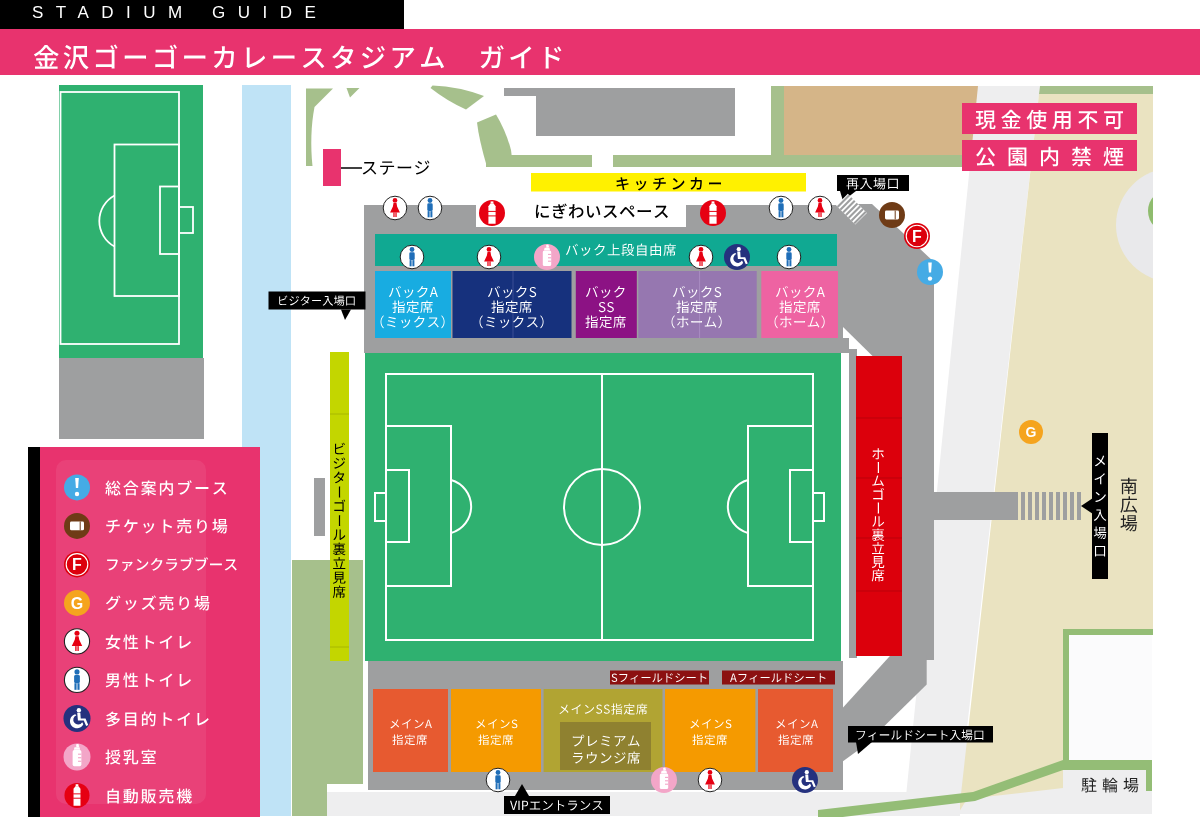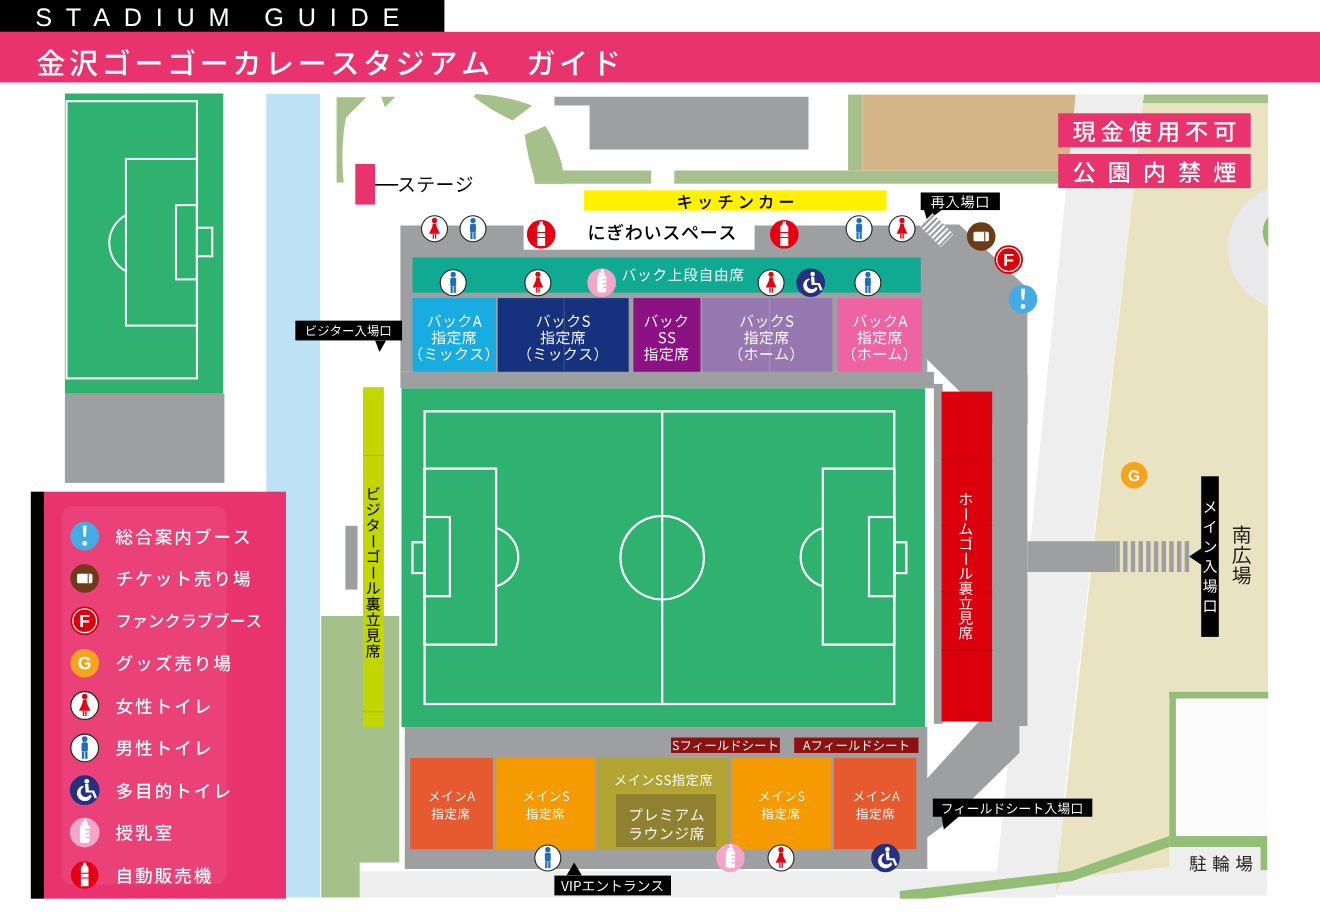--- a/index.html
+++ b/index.html
@@ -288,21 +288,21 @@
       <g transform="translate(77,756.9) scale(1.04)">
         <use href="#baby"></use>
       </g>
       <g transform="translate(77,795.4) scale(0.963)">
         <use href="#vend"></use>
       </g>
     </svg>
 
 <div style="position:absolute;left:0;top:0;width:404px;height:29px;background:#000"></div>
 
-<div style="position:absolute;left:32px;top:3px;width:400px;color:#fff;font-size:23px;font-weight:normal;letter-spacing:12.5px;font-family:'Liberation Sans',sans-serif">STADIUM GUIDE</div>
+<div style="position:absolute;left:32px;top:3px;width:400px;color:#fff;font-size:17px;font-weight:normal;letter-spacing:12.5px;font-family:'Liberation Sans',sans-serif">STADIUM GUIDE</div>
 
 <div style="position:absolute;left:0;top:29px;width:1200px;height:46px;background:#e8336e"></div>
 <svg style="position:absolute;left:105.0px;top:479.9px;overflow:visible" width="128" height="20">
       <g transform="translate(0,14.1)">
         <path d="M12.6 -3.0C13.4 -1.8 14.2 -0.3 14.4 0.8L15.6 0.1C15.4 -0.9 14.6 -2.4 13.7 -3.5ZM8.6 -13.3C8.1 -11.9 7.2 -10.6 6.2 -9.7C6.5 -9.5 7.1 -9.1 7.4 -8.8C8.4 -9.8 9.5 -11.3 10.0 -12.9ZM12.8 -13.3 11.5 -12.8C12.3 -11.5 13.6 -9.9 14.6 -9.0C14.8 -9.4 15.3 -9.9 15.6 -10.1C14.6 -10.9 13.4 -12.2 12.8 -13.3ZM8.9 -5.0C9.9 -4.5 11.1 -3.6 11.6 -2.9L12.6 -3.9C12.0 -4.5 10.9 -5.3 9.9 -5.8ZM8.8 -3.7V-0.4C8.8 0.9 9.1 1.3 10.4 1.3C10.7 1.3 11.6 1.3 11.9 1.3C12.9 1.3 13.3 0.9 13.4 -1.0C13.0 -1.1 12.4 -1.3 12.2 -1.6C12.1 -0.1 12.0 0.0 11.7 0.0C11.5 0.0 10.8 0.0 10.6 0.0C10.3 0.0 10.2 0.0 10.2 -0.4V-3.7ZM1.2 -4.3C1.1 -2.9 0.8 -1.5 0.3 -0.5C0.6 -0.4 1.2 -0.1 1.5 0.1C1.9 -1.0 2.3 -2.5 2.5 -4.0ZM6.9 -7.2 7.2 -5.8C8.8 -6.0 11.0 -6.1 13.2 -6.3C13.4 -5.9 13.6 -5.5 13.8 -5.1L15.0 -5.8C14.6 -6.8 13.6 -8.2 12.7 -9.2L11.6 -8.7C11.9 -8.3 12.2 -7.9 12.4 -7.5L9.9 -7.4C10.4 -8.3 10.9 -9.4 11.3 -10.4L9.8 -10.8C9.5 -9.7 9.0 -8.3 8.5 -7.3ZM4.7 -4.0C5.1 -3.0 5.5 -1.8 5.6 -0.9L6.7 -1.3C6.5 -0.8 6.3 -0.2 6.0 0.1L7.2 0.7C7.8 -0.3 8.3 -1.8 8.4 -3.1L7.2 -3.3C7.1 -2.7 7.0 -2.0 6.8 -1.4C6.6 -2.2 6.2 -3.4 5.8 -4.3ZM0.4 -6.4 0.7 -5.1 3.0 -5.3V1.3H4.4V-5.4L5.5 -5.6C5.6 -5.2 5.8 -4.8 5.8 -4.5L7.0 -5.0C6.7 -5.9 6.0 -7.3 5.3 -8.4L4.3 -7.9C4.5 -7.5 4.7 -7.1 4.9 -6.7L2.9 -6.6C4.0 -7.9 5.2 -9.6 6.1 -11.1L4.8 -11.6C4.4 -10.8 3.8 -9.8 3.2 -8.9C3.0 -9.1 2.8 -9.4 2.5 -9.7C3.1 -10.6 3.8 -11.9 4.4 -13.0L3.0 -13.5C2.7 -12.7 2.2 -11.5 1.7 -10.6L1.3 -11.0L0.5 -10.0C1.2 -9.3 2.0 -8.4 2.4 -7.7C2.2 -7.3 1.9 -6.8 1.6 -6.5Z M21.8 -8.1V-7.0H29.8V-8.1C30.7 -7.5 31.6 -6.9 32.5 -6.5C32.7 -6.9 33.1 -7.4 33.5 -7.8C30.9 -8.9 28.2 -11.1 26.5 -13.5H24.9C23.7 -11.5 21.0 -9.0 18.2 -7.6C18.6 -7.3 19.0 -6.8 19.2 -6.4C20.1 -6.9 21.0 -7.5 21.8 -8.1ZM25.8 -12.0C26.6 -10.8 28.1 -9.4 29.6 -8.3H22.1C23.6 -9.5 24.9 -10.8 25.8 -12.0ZM20.9 -5.1V1.4H22.3V0.7H29.3V1.4H30.8V-5.1ZM22.3 -0.6V-3.8H29.3V-0.6Z M36.8 -12.4V-10.0H38.2V-11.1H49.0V-10.0H50.4V-12.4H44.4V-13.5H42.8V-12.4ZM36.4 -3.7V-2.4H41.7C40.3 -1.4 38.1 -0.5 36.0 -0.1C36.4 0.2 36.8 0.8 37.0 1.2C39.1 0.6 41.3 -0.5 42.8 -1.8V1.3H44.3V-1.9C45.9 -0.5 48.1 0.6 50.3 1.2C50.5 0.8 50.9 0.2 51.2 -0.1C49.2 -0.5 46.9 -1.4 45.5 -2.4H50.8V-3.7H44.3V-4.9H42.8V-3.7ZM42.0 -11.0 41.0 -9.6H36.7V-8.4H40.1C39.6 -7.8 39.1 -7.2 38.7 -6.8L40.1 -6.3L40.4 -6.7C41.1 -6.5 41.8 -6.4 42.5 -6.2C41.2 -5.8 39.5 -5.6 37.1 -5.5C37.3 -5.2 37.5 -4.6 37.6 -4.3C40.8 -4.5 43.1 -4.9 44.6 -5.6C46.3 -5.1 47.9 -4.6 48.9 -4.2L49.9 -5.3C48.9 -5.6 47.5 -6.1 46.1 -6.5C46.8 -7.0 47.3 -7.6 47.6 -8.4H50.6V-9.6H42.7L43.4 -10.6ZM41.8 -8.4H46.0C45.6 -7.8 45.2 -7.3 44.4 -6.9C43.3 -7.2 42.2 -7.4 41.2 -7.6Z M54.9 -10.8V1.4H56.4V-9.3H60.6C60.5 -7.3 60.0 -4.7 56.6 -3.0C57.0 -2.7 57.5 -2.1 57.7 -1.8C59.7 -3.0 60.8 -4.4 61.4 -5.9C62.8 -4.6 64.2 -3.1 65.0 -2.1L66.2 -3.1C65.3 -4.2 63.4 -6.0 61.9 -7.3C62.1 -8.0 62.2 -8.7 62.2 -9.3H66.4V-0.5C66.4 -0.2 66.3 -0.2 66.0 -0.1C65.7 -0.1 64.6 -0.1 63.6 -0.2C63.8 0.2 64.0 0.9 64.1 1.3C65.5 1.3 66.5 1.3 67.1 1.1C67.7 0.8 67.9 0.4 67.9 -0.5V-10.8H62.2V-13.5H60.6V-10.8Z M85.5 -13.8 84.4 -13.3C84.8 -12.8 85.3 -11.9 85.7 -11.2L86.8 -11.7C86.4 -12.3 85.8 -13.2 85.5 -13.8ZM84.8 -10.4 84.0 -11.0 84.6 -11.3C84.3 -11.9 83.7 -12.8 83.3 -13.4L82.2 -12.9C82.6 -12.4 83.0 -11.8 83.3 -11.2C83.0 -11.1 82.8 -11.1 82.6 -11.1C81.8 -11.1 75.9 -11.1 74.8 -11.1C74.3 -11.1 73.6 -11.2 73.1 -11.2V-9.5C73.5 -9.5 74.1 -9.5 74.8 -9.5C75.9 -9.5 81.7 -9.5 82.7 -9.5C82.5 -8.1 81.8 -6.0 80.7 -4.6C79.4 -2.9 77.6 -1.6 74.4 -0.8L75.8 0.7C78.7 -0.2 80.7 -1.7 82.2 -3.6C83.5 -5.3 84.2 -7.9 84.6 -9.5C84.6 -9.8 84.7 -10.2 84.8 -10.4Z M90.6 -7.1V-5.2C91.1 -5.2 92.1 -5.2 92.9 -5.2C94.4 -5.2 100.3 -5.2 101.6 -5.2C102.3 -5.2 103.1 -5.2 103.4 -5.2V-7.1C103.0 -7.1 102.4 -7.0 101.6 -7.0C100.3 -7.0 94.4 -7.0 92.9 -7.0C92.1 -7.0 91.1 -7.1 90.6 -7.1Z M119.8 -10.8 118.8 -11.5C118.5 -11.4 118.0 -11.4 117.4 -11.4C116.8 -11.4 112.2 -11.4 111.5 -11.4C111.0 -11.4 110.0 -11.4 109.7 -11.5V-9.7C110.0 -9.7 110.8 -9.8 111.5 -9.8C112.1 -9.8 116.7 -9.8 117.3 -9.8C117.0 -8.5 115.9 -6.8 114.8 -5.6C113.2 -3.8 110.8 -1.9 108.2 -0.9L109.5 0.5C111.8 -0.6 114.0 -2.3 115.7 -4.1C117.3 -2.6 118.9 -0.9 119.9 0.6L121.3 -0.7C120.3 -1.9 118.4 -4.0 116.8 -5.4C117.9 -6.8 118.8 -8.6 119.4 -9.9C119.5 -10.2 119.7 -10.6 119.8 -10.8Z" fill="#fff"></path>
       </g>
     </svg>
 <svg style="position:absolute;left:105.0px;top:518.4px;overflow:visible" width="128" height="20">
       <g transform="translate(0,14.1)">
         <path d="M1.3 -7.5V-5.8C1.7 -5.9 2.3 -5.9 2.8 -5.9H7.4C7.2 -3.2 5.9 -1.5 3.4 -0.3L5.0 0.8C7.7 -0.8 8.9 -3.0 9.1 -5.9H13.4C13.8 -5.9 14.3 -5.9 14.7 -5.8V-7.5C14.4 -7.4 13.7 -7.4 13.4 -7.4H9.1V-10.2C10.2 -10.4 11.3 -10.6 12.1 -10.8C12.3 -10.9 12.7 -11.0 13.1 -11.1L12.1 -12.5C11.3 -12.1 9.5 -11.7 8.0 -11.5C6.2 -11.3 3.8 -11.2 2.6 -11.3L3.0 -9.8C4.1 -9.8 5.9 -9.9 7.5 -10.0V-7.4H2.8C2.3 -7.4 1.7 -7.4 1.3 -7.5Z M24.6 -12.4 22.7 -12.8C22.7 -12.4 22.6 -11.9 22.4 -11.4C22.2 -10.8 21.9 -10.0 21.5 -9.2C20.9 -8.2 19.8 -6.6 18.7 -5.8L20.3 -4.8C21.2 -5.6 22.2 -7.1 22.9 -8.2H26.7C26.5 -4.5 24.9 -2.4 23.3 -1.2C22.9 -0.9 22.4 -0.6 21.9 -0.4L23.6 0.7C26.4 -1.0 28.2 -3.8 28.4 -8.2H30.9C31.3 -8.2 31.9 -8.2 32.5 -8.2V-9.9C32.0 -9.8 31.3 -9.8 30.9 -9.8H23.7C23.9 -10.3 24.0 -10.8 24.2 -11.2C24.3 -11.6 24.5 -12.1 24.6 -12.4Z M43.5 -9.3 42.0 -8.8C42.4 -8.1 43.1 -6.1 43.3 -5.3L44.8 -5.9C44.6 -6.6 43.8 -8.7 43.5 -9.3ZM49.3 -8.3 47.6 -8.9C47.3 -6.9 46.5 -4.8 45.4 -3.4C44.1 -1.8 42.0 -0.5 40.2 -0.0L41.5 1.3C43.3 0.6 45.3 -0.7 46.8 -2.5C47.9 -4.0 48.6 -5.7 49.0 -7.4C49.1 -7.6 49.2 -7.9 49.3 -8.3ZM39.8 -8.5 38.3 -8.0C38.6 -7.3 39.4 -5.2 39.7 -4.3L41.2 -4.9C40.9 -5.8 40.1 -7.8 39.8 -8.5Z M58.6 -1.5C58.6 -0.8 58.6 0.0 58.5 0.6H60.5C60.4 0.0 60.3 -1.0 60.3 -1.5V-6.4C62.1 -5.8 64.7 -4.8 66.4 -3.9L67.1 -5.7C65.5 -6.4 62.5 -7.6 60.3 -8.2V-10.7C60.3 -11.3 60.4 -12.0 60.5 -12.5H58.5C58.6 -12.0 58.6 -11.2 58.6 -10.7C58.6 -9.4 58.6 -2.5 58.6 -1.5Z M72.5 -6.9V-3.7H74.0V-5.5H84.4V-3.7H85.9V-6.9ZM80.3 -4.9V-0.8C80.3 0.7 80.7 1.1 82.3 1.1C82.6 1.1 84.2 1.1 84.5 1.1C85.9 1.1 86.3 0.5 86.5 -1.7C86.1 -1.8 85.4 -2.0 85.1 -2.3C85.0 -0.5 84.9 -0.3 84.4 -0.3C84.0 -0.3 82.8 -0.3 82.5 -0.3C81.9 -0.3 81.8 -0.3 81.8 -0.8V-4.9ZM76.3 -4.9C76.1 -2.2 75.6 -0.7 71.8 0.1C72.1 0.4 72.5 1.0 72.6 1.4C76.8 0.4 77.6 -1.6 77.9 -4.9ZM78.4 -13.5V-12.1H72.2V-10.7H78.4V-9.3H73.7V-8.0H84.8V-9.3H79.9V-10.7H86.2V-12.1H79.9V-13.5Z M94.6 -12.7 92.8 -12.8C92.8 -12.4 92.8 -11.8 92.7 -11.3C92.5 -9.8 92.2 -7.6 92.2 -6.1C92.2 -5.1 92.3 -4.1 92.4 -3.5L94.0 -3.6C93.9 -4.4 93.9 -5.0 93.9 -5.5C94.1 -7.6 95.8 -10.5 97.8 -10.5C99.3 -10.5 100.2 -8.8 100.2 -6.4C100.2 -2.4 97.5 -1.1 94.0 -0.5L95.0 0.9C99.1 0.2 101.8 -1.9 101.8 -6.4C101.8 -9.8 100.2 -11.9 98.1 -11.9C96.1 -11.9 94.6 -10.2 93.9 -8.8C94.0 -9.8 94.3 -11.7 94.6 -12.7Z M115.0 -9.9H119.7V-8.8H115.0ZM115.0 -12.0H119.7V-10.9H115.0ZM113.6 -13.1V-7.8H121.1V-13.1ZM112.1 -7.0V-5.7H114.2C113.5 -4.5 112.4 -3.4 111.1 -2.7C111.4 -2.5 112.0 -2.0 112.2 -1.8C112.9 -2.3 113.6 -2.8 114.2 -3.5H115.5C114.6 -2.2 113.3 -0.9 112.0 -0.2C112.4 0.0 112.8 0.4 113.0 0.7C114.5 -0.2 116.0 -1.9 116.9 -3.5H118.2C117.5 -1.9 116.3 -0.3 115.1 0.6C115.5 0.8 115.9 1.1 116.2 1.4C117.5 0.4 118.8 -1.6 119.4 -3.5H120.4C120.2 -1.2 120.0 -0.3 119.7 -0.0C119.6 0.1 119.5 0.1 119.2 0.1C119.0 0.1 118.5 0.1 118.0 0.1C118.2 0.4 118.3 0.9 118.3 1.3C119.0 1.3 119.6 1.3 119.9 1.3C120.3 1.2 120.6 1.1 120.9 0.8C121.3 0.3 121.6 -0.9 121.8 -4.2C121.9 -4.4 121.9 -4.7 121.9 -4.7H115.1C115.3 -5.0 115.5 -5.4 115.7 -5.7H122.2V-7.0ZM107.3 -3.0 107.8 -1.4C109.2 -2.1 110.9 -3.0 112.6 -3.8L112.2 -5.1L110.8 -4.4V-8.6H112.4V-10.1H110.8V-13.3H109.3V-10.1H107.6V-8.6H109.3V-3.8C108.6 -3.5 107.8 -3.2 107.3 -3.0Z" fill="#fff"></path>

